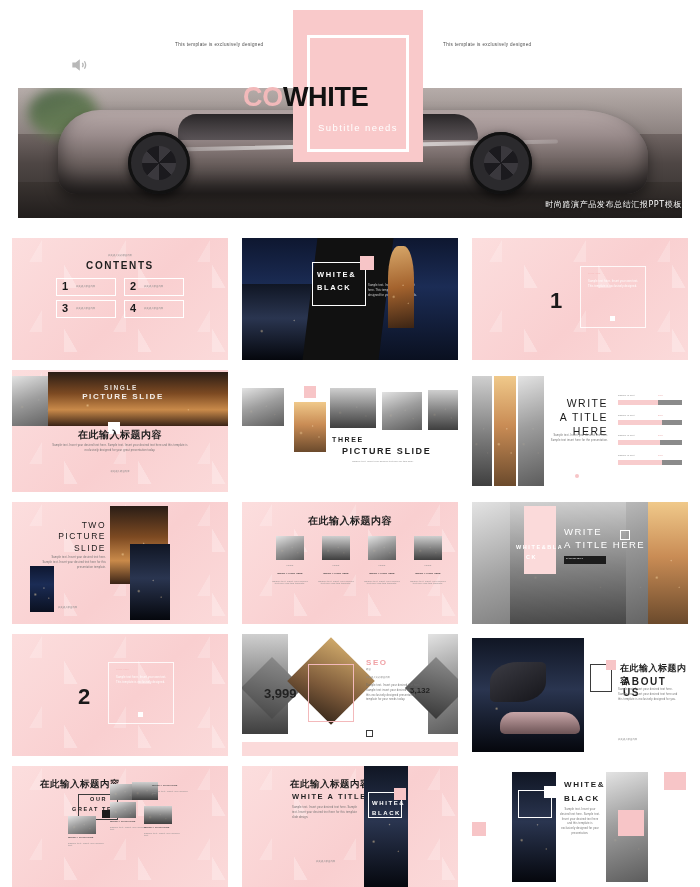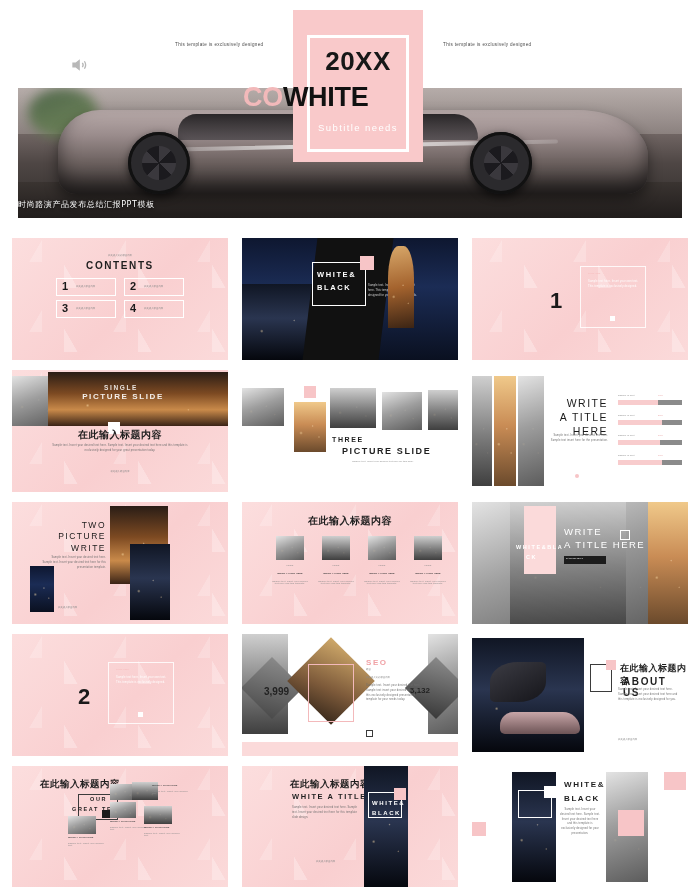--- a/index.html
+++ b/index.html
@@ -73,21 +73,21 @@
   .wheel::after {
     content:''; position:absolute; left:50%; top:50%; width:34px; height:34px;
     margin:-17px 0 0 -17px; border-radius:50%;
     background: conic-gradient(#3a383d 0 12%, #1b1a1e 12% 25%, #3a383d 25% 37%, #1b1a1e 37% 50%, #3a383d 50% 62%, #1b1a1e 62% 75%, #3a383d 75% 87%, #1b1a1e 87% 100%);
   }
   .car-floor {
     position: absolute; left: 0; bottom: 0; width: 664px; height: 36px;
     background: linear-gradient(180deg, #3a3431, #211d1c);
   }
   .hero-caption {
-    position: absolute; left: 0; bottom: 8px; width: 664px; text-align: left;
+    position: absolute; left: 0; bottom: 8px; width: 664px; text-align: right;
     color: #fff; font-size: 8px; letter-spacing: .6px;
     text-shadow: 0 1px 3px rgba(0,0,0,.8);
   }
 
   .hero-pink {
     position: absolute; left: 293px; top: 10px; width: 130px; height: 152px;
     background: #f9c9ca;
   }
   .hero-frame {
     position: absolute; left: 307px; top: 35px; width: 102px; height: 117px;
@@ -202,21 +202,20 @@
           <div class="car-glass"></div>
         </div>
       <div class="car-streak"></div>
       <div class="wheel w1"></div>
       <div class="wheel w2"></div>
       <div class="hero-caption cn">时尚路演产品发布总结汇报PPT模板</div>
     </div>
 
     <div class="hero-pink"></div>
     <div class="hero-frame"></div>
-    <div class="hero-year">20XX</div>
     <div class="hero-big">
       <span class="ghost">CO</span><span>WHITE</span>
     </div>
     <div class="hero-sub">Subtitle needs</div>
   </div>
 
   <div class="grid">
 
     <div class="slide pinkbg">
       <div class="t micro" style="left:0;top:16px;width:216px;text-align:center">在此输入您的标题内容</div>
@@ -305,21 +304,21 @@
 
       <div class="t micro" style="left:146px;top:84px">Sample of Text</div>
       <div class="t micro" style="left:186px;top:84px;color:#e79a9c">60%</div>
       <div class="bar-track" style="left:146px;top:90px;width:64px"></div>
       <div class="bar-fill" style="left:190px;top:90px;width:20px"></div>
     </div>
 
     <div class="slide pinkbg">
       <div class="t ttl-big" style="left:36px;top:18px;width:58px;text-align:right;font-size:8.5px">TWO
 PICTURE
-WRITE</div>
+SLIDE</div>
       <div class="t tiny" style="left:30px;top:54px;width:64px;text-align:right">Sample text. Insert your desired text here. Sample text. Insert your desired text here for this presentation template.</div>
       <div class="ph street" style="left:98px;top:4px;width:58px;height:78px"></div>
       <div class="ph night2" style="left:118px;top:42px;width:40px;height:76px"></div>
       <div class="ph night" style="left:18px;top:64px;width:24px;height:46px"></div>
       <div class="t micro cn" style="left:46px;top:104px">在此输入标题内容</div>
     </div>
 
     <div class="slide pinkbg">
       <div class="t ttl-cn cn" style="left:0;top:12px;width:216px;text-align:center;font-size:10px">在此输入标题内容</div>
       <div class="ph gray" style="left:34px;top:34px;width:28px;height:24px"></div>
@@ -360,21 +359,21 @@
       <div class="t micro" style="left:104px;top:34px;color:#f6bdbe;font-weight:700">PART TWO</div>
       <div class="t tiny" style="left:104px;top:42px;width:52px;color:#fff">Sample text here. Insert your own text. This template is exclusively designed.</div>
       <div class="sq-wt" style="left:126px;top:78px;width:5px;height:5px"></div>
     </div>
 
     <div class="slide whitebg">
       <div class="ph gray2" style="left:0;top:0;width:46px;height:100px"></div>
       <div class="ph gray" style="left:186px;top:0;width:30px;height:100px"></div>
       <div style="position:absolute;left:8px;top:32px;width:44px;height:44px;background:linear-gradient(150deg,#8a8a8a,#4a4a4a);transform:rotate(45deg)"></div>
       <div style="position:absolute;left:172px;top:32px;width:44px;height:44px;background:linear-gradient(150deg,#8a8a8a,#3a3a3a);transform:rotate(45deg)"></div>
-      <div class="t" style="left:22px;top:52px;font-size:10px;color:#222;font-weight:700">3,999</div>
+      <div class="t" style="left:22px;top:52px;font-size:13px;color:#222;font-weight:700">3,999</div>
       <div class="t" style="left:168px;top:52px;font-size:8px;color:#222;font-weight:700">5,132</div>
       <div style="position:absolute;left:58px;top:16px;width:62px;height:62px;background:linear-gradient(160deg,#cfa96a,#7d5a3a 60%,#3a2a1c);transform:rotate(45deg)"></div>
       <div class="fr pk" style="left:66px;top:30px;width:46px;height:58px"></div>
       <div class="t ttl-en" style="left:124px;top:24px;color:#f0a2a6;font-size:8px">SEO</div>
       <div class="t micro cn" style="left:124px;top:34px">标题</div>
       <div class="t micro cn" style="left:124px;top:42px">在此输入您的标题内容</div>
       <div class="t tiny" style="left:124px;top:50px;width:58px">Sample text. Insert your desired text here. Sample text insert your desired text here for this exclusively designed presentation template for your needs today.</div>
       <div class="fr dk" style="left:124px;top:96px;width:7px;height:7px"></div>
       <div class="ovl-pk" style="left:0;top:108px;width:216px;height:14px"></div>
     </div>

